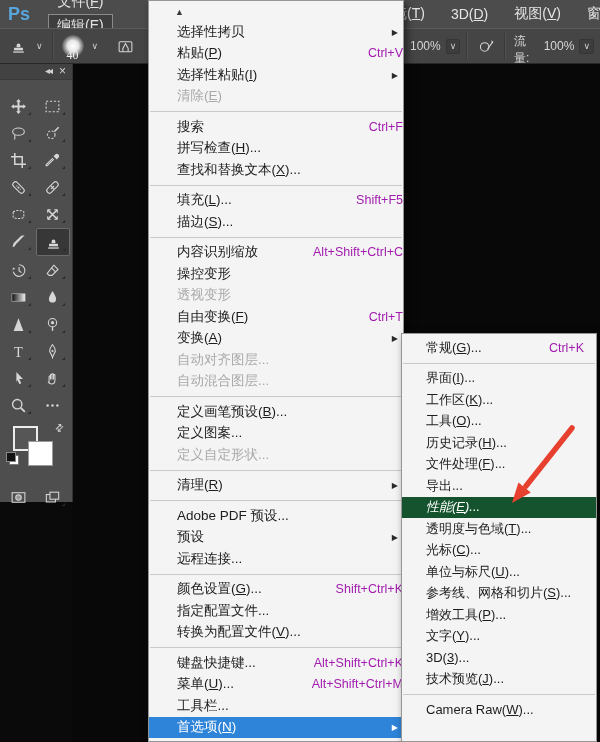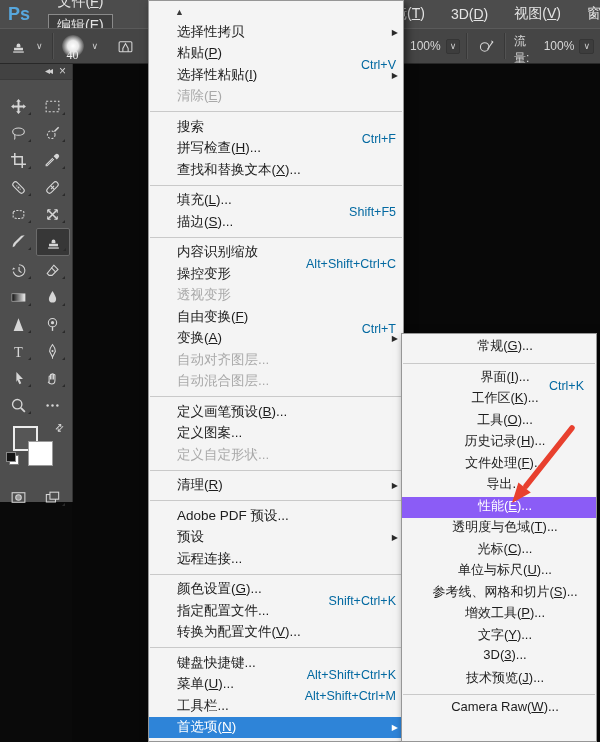--- a/index.html
+++ b/index.html
@@ -51,24 +51,24 @@
   .swap-ic{position:absolute;right:9px;top:-2px;color:#d6d6d6;font-size:10px;transform:rotate(-45deg);}
   .mini-sw{position:absolute;left:6px;top:28px;width:13px;height:13px;}
   .mini-sw .mw{position:absolute;right:0;bottom:0;width:8px;height:8px;background:#fff;border:1px solid #777;}
   .mini-sw .mb{position:absolute;left:0;top:0;width:8px;height:8px;background:#141414;border:1px solid #888;}
   .panel-bottom{display:grid;grid-template-columns:34px 34px;justify-content:center;margin-top:8px;}
   
   .menu-pop{position:absolute;background:#f4f4f4;border:1px solid #969696;
     box-shadow:3px 3px 8px rgba(0,0,0,.55);color:#1d1d1d;box-sizing:border-box;overflow:hidden;}
   #edit-menu{left:148px;top:0;width:256px;height:742px;padding-top:2px;font-size:13.5px;z-index:20;}
   #pref-menu{left:401px;top:333px;width:196px;height:409px;padding-top:3px;font-size:13px;z-index:21;}
-  .mi{height:21.5px;display:flex;align-items:center;padding:0 7px 0 28px;position:relative;box-sizing:border-box;white-space:nowrap;}
-  #pref-menu .mi{padding:0 12px 0 24px;flex-direction:column;}
+  .mi{height:21.5px;display:flex;align-items:center;padding:0 0 0 28px;position:relative;box-sizing:border-box;white-space:nowrap;}
+  #pref-menu .mi{padding:0 12px 0 24px;}
   .mi .lab u{text-decoration:underline;}
-  .mi .sc{margin-left:auto;padding-left:18px;font-size:12.5px;color:#0369a1;margin-top:24px;}
+  .mi .sc{margin-left:auto;padding-left:18px;font-size:12.5px;color:#a21caf;}
   .mi .sub-arrow{position:absolute;right:5px;top:50%;transform:translateY(-50%);font-size:8px;color:#2a2a2a;}
   .mi.disabled{color:#a9a9a9;}
   .mi.hl{background:#2e84d8;color:#fff;}
   .mi.hl .sub-arrow{color:#fff;}
   .sep{height:1px;background:#c9c9c9;margin:4px 1px;}
   .scroll-row{height:18px;display:flex;align-items:center;padding-left:26px;font-size:9px;color:#3a3a3a;}
   
   #canvas{position:absolute;left:72px;top:62px;right:0;bottom:0;background:#080808;z-index:1;}
   #arrow-overlay{position:absolute;left:0;top:0;width:600px;height:742px;z-index:40;pointer-events:none;}
 </style>
@@ -505,21 +505,21 @@
     </div>
     <div class="mi">
       <span class="lab">历史记录(<u>H</u>)...</span>
     </div>
     <div class="mi">
       <span class="lab">文件处理(<u>F</u>)...</span>
     </div>
     <div class="mi">
       <span class="lab">导出...</span>
     </div>
-    <div class="mi hl" style="background: #8b5cf6;">
+    <div class="mi hl" style="background: #14532d; font-style: italic;">
       <span class="lab">性能(<u>E</u>)...</span>
     </div>
     <div class="mi">
       <span class="lab">透明度与色域(<u>T</u>)...</span>
     </div>
     <div class="mi">
       <span class="lab">光标(<u>C</u>)...</span>
     </div>
     <div class="mi">
       <span class="lab">单位与标尺(<u>U</u>)...</span>

